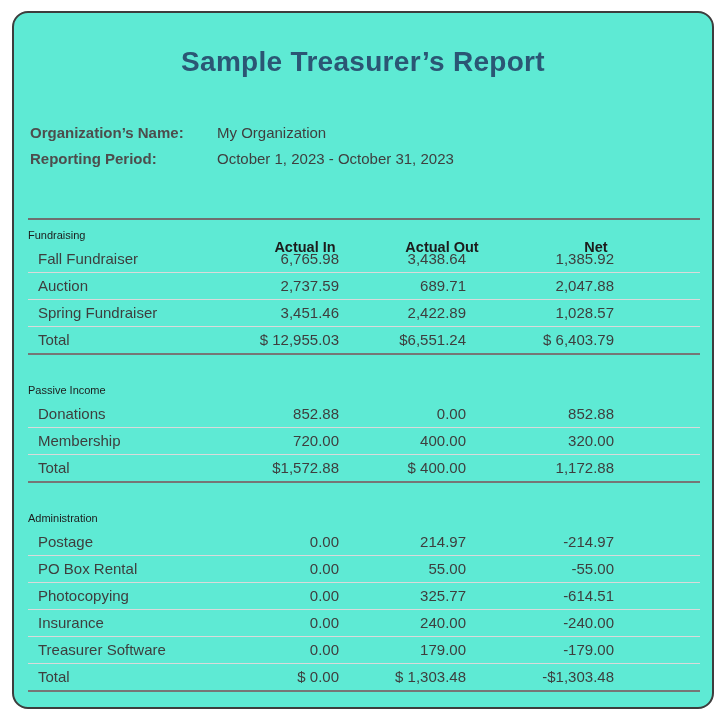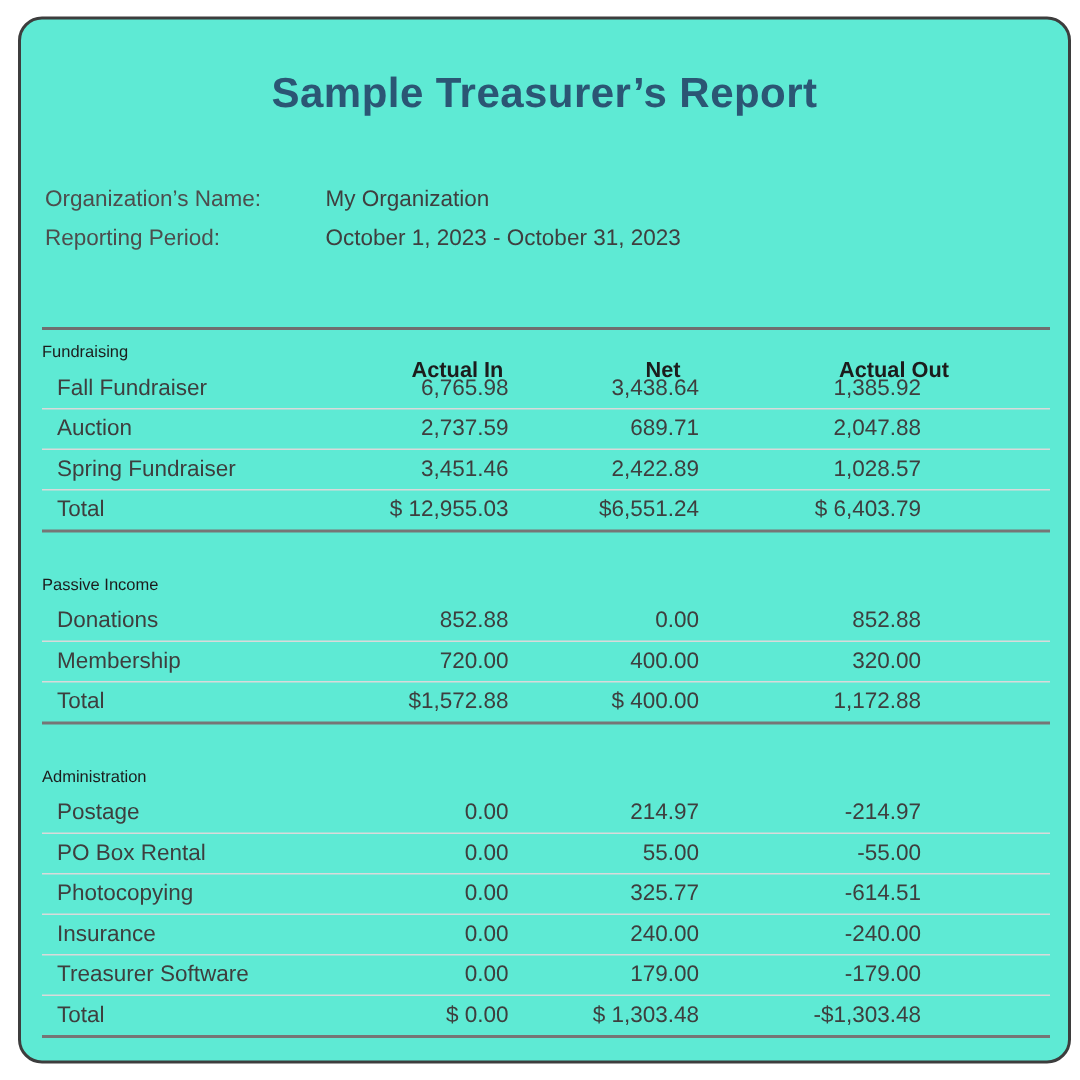--- a/index.html
+++ b/index.html
@@ -35,20 +35,21 @@
     margin: 42px 0 0 16px;
     font-size: 15px;
   }
   .info-row {
     display: flex;
     line-height: 26px;
   }
   .info-label {
     width: 187px;
     color: #4d4d4d;
+    font-weight: bold;
   }
   .info-value {
     color: #3f3f3f;
   }
   .table {
     margin: 26px 0 0 14px;
     width: 672px;
     font-size: 15px;
   }
   .t-header {
@@ -113,22 +114,22 @@
       <div class="info-label">Reporting Period:</div>
       <div class="info-value">October 1, 2023 - October 31, 2023</div>
     </div>
   </div>
 
   <div class="table">
 
     <div class="t-header">
       <div class="hcell"></div>
       <div class="hcell">Actual In</div>
+      <div class="hcell">Actual Out</div>
       <div class="hcell">Net</div>
-      <div class="hcell">Actual Out</div>
       <div class="hcell"></div>
     </div>
 
     <div class="section">
       <div class="section-name">Fundraising</div>
       <div class="row">
         <div class="label">Fall Fundraiser</div>
         <div class="num">6,765.98</div>
         <div class="num">3,438.64</div>
         <div class="num">1,385.92</div>

